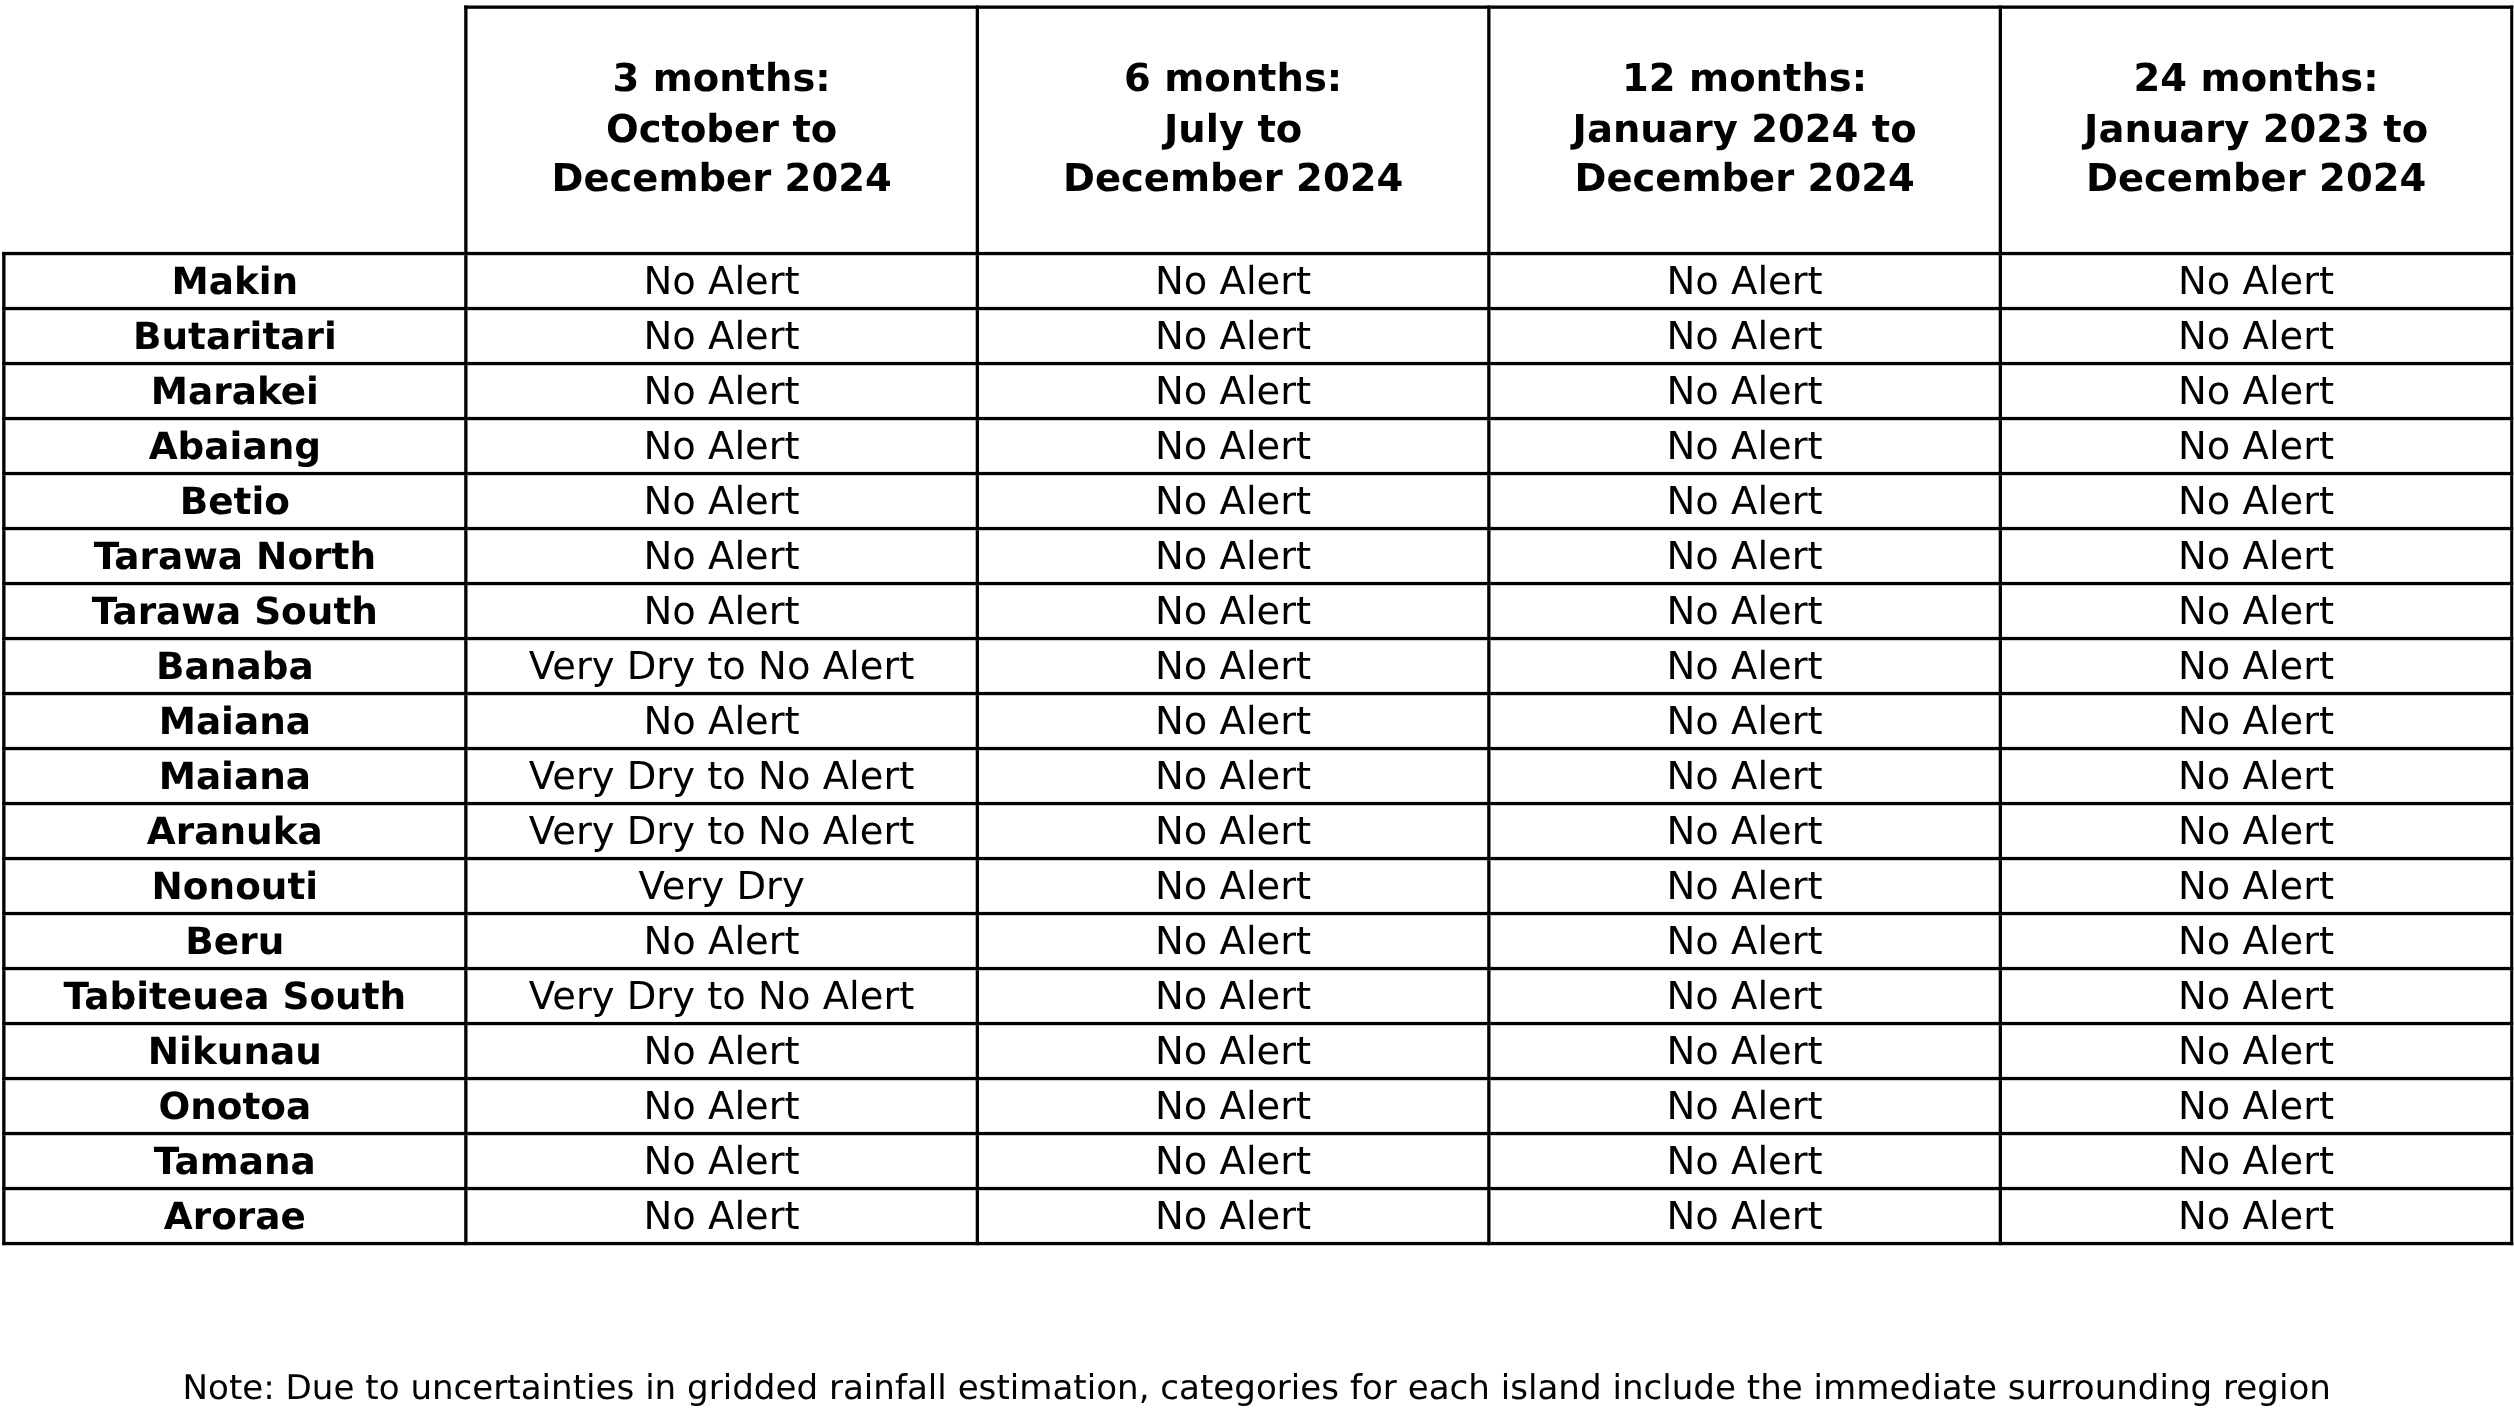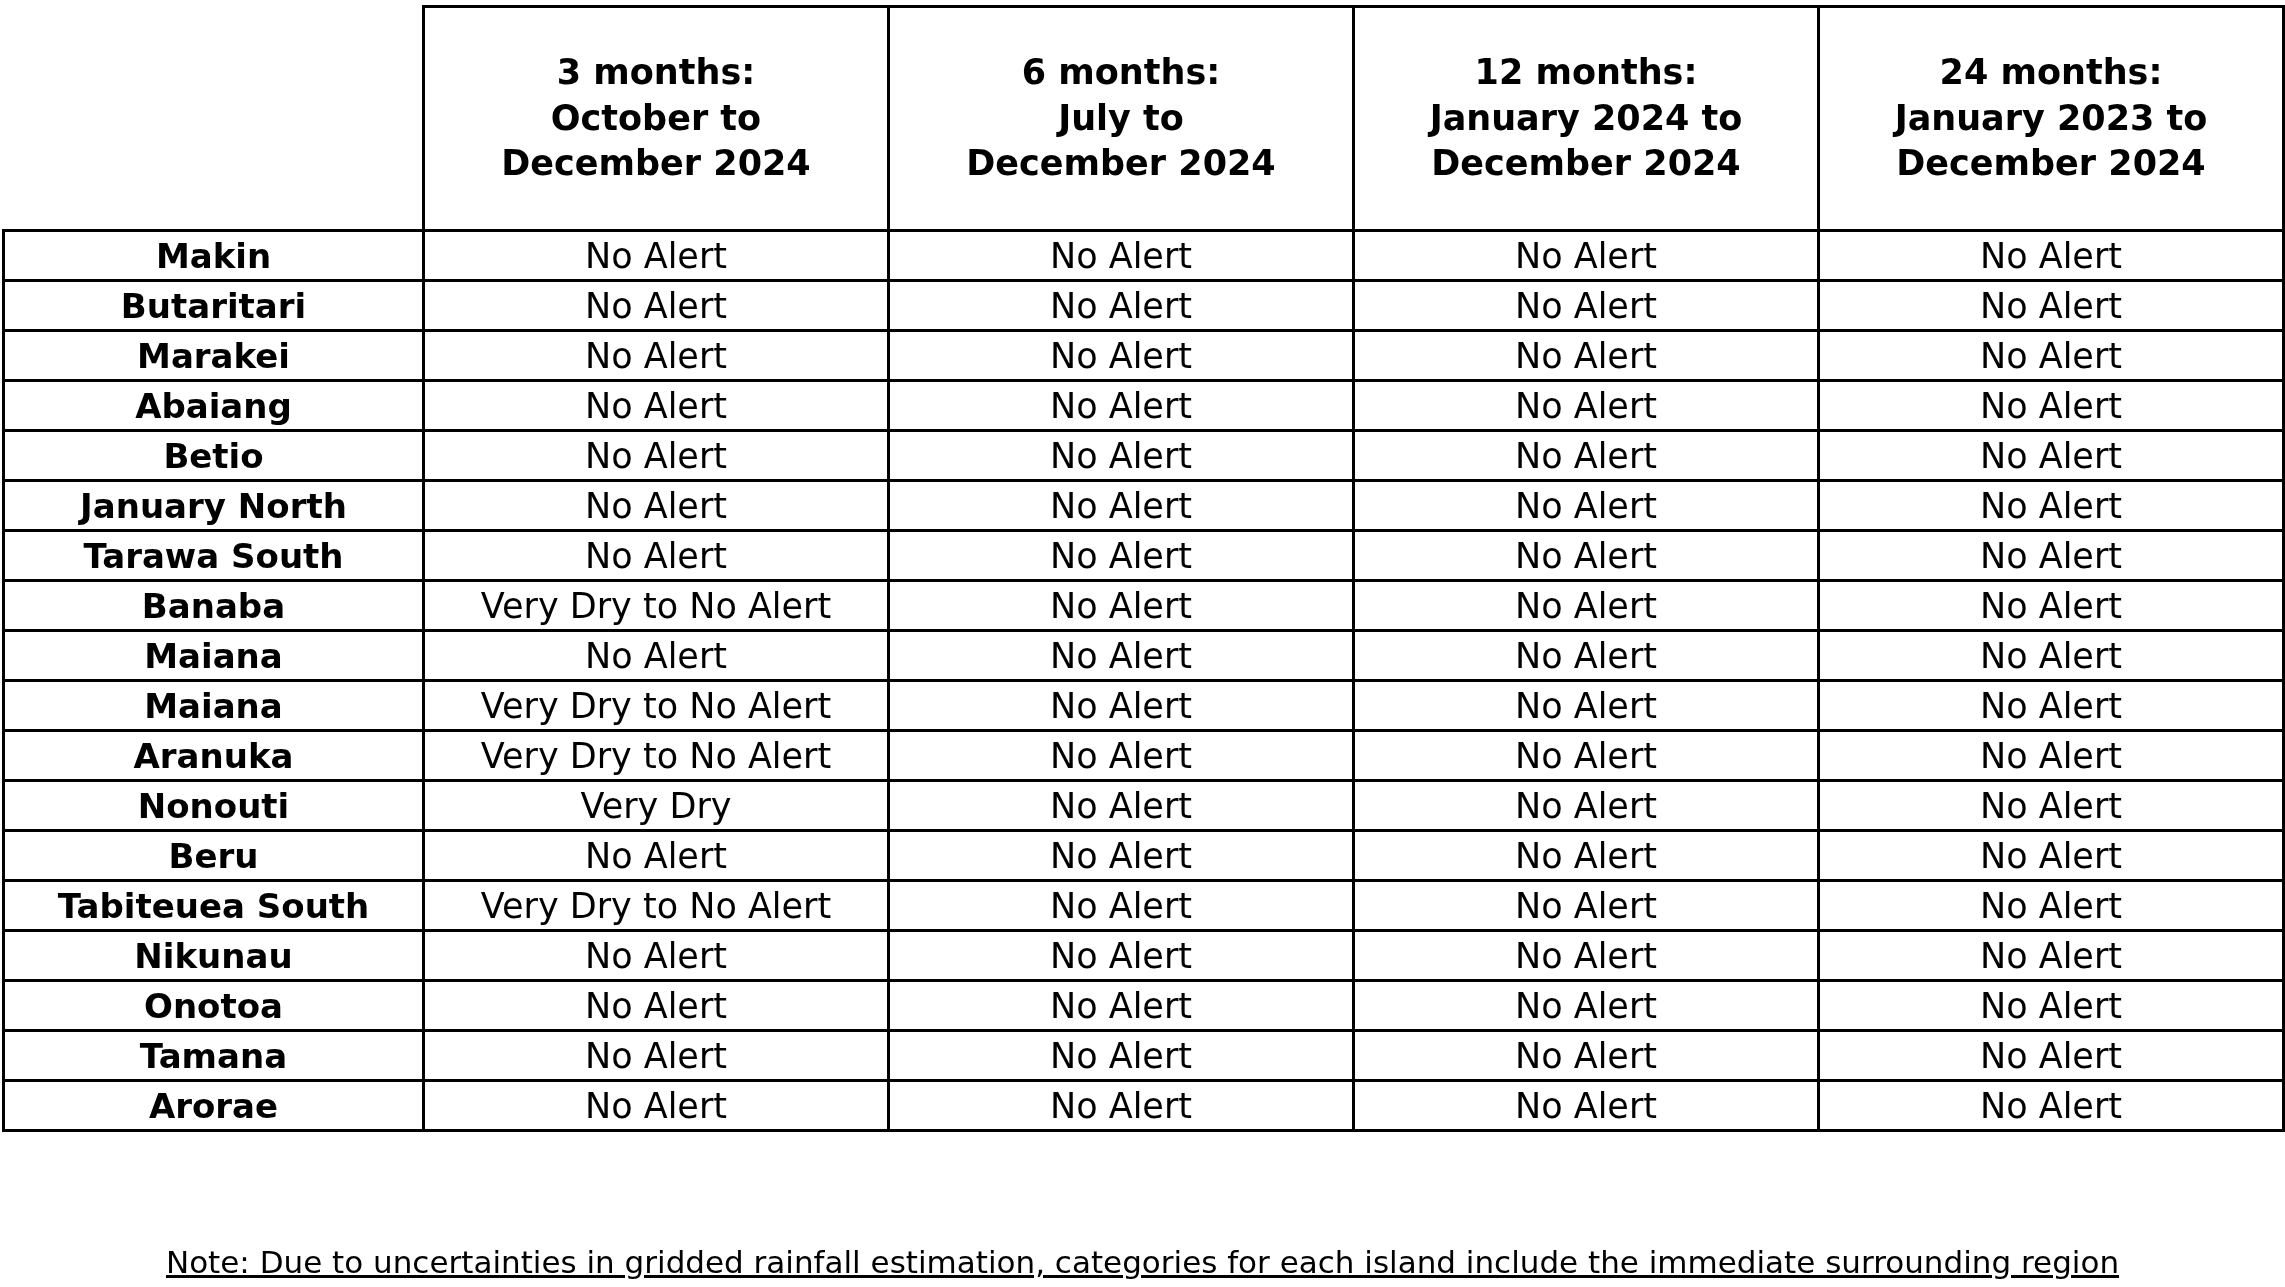--- a/index.html
+++ b/index.html
@@ -51,21 +51,20 @@
     font-weight: normal;
   }
   .footnote {
     position: absolute;
     top: 1244px;
     left: 0;
     width: 100%;
     text-align: center;
     font-size: 31px;
     font-weight: normal;
-    text-decoration: underline;
   }
 </style>
 </head>
 <body>
 
 <table class="alert-table">
   <colgroup>
     <col class="c-label">
     <col class="c-data">
     <col class="c-data">
@@ -119,21 +118,21 @@
       <td>No Alert</td>
     </tr>
     <tr>
       <th>Betio</th>
       <td>No Alert</td>
       <td>No Alert</td>
       <td>No Alert</td>
       <td>No Alert</td>
     </tr>
     <tr>
-      <th>January North</th>
+      <th>Tarawa North</th>
       <td>No Alert</td>
       <td>No Alert</td>
       <td>No Alert</td>
       <td>No Alert</td>
     </tr>
     <tr>
       <th>Tarawa South</th>
       <td>No Alert</td>
       <td>No Alert</td>
       <td>No Alert</td>

